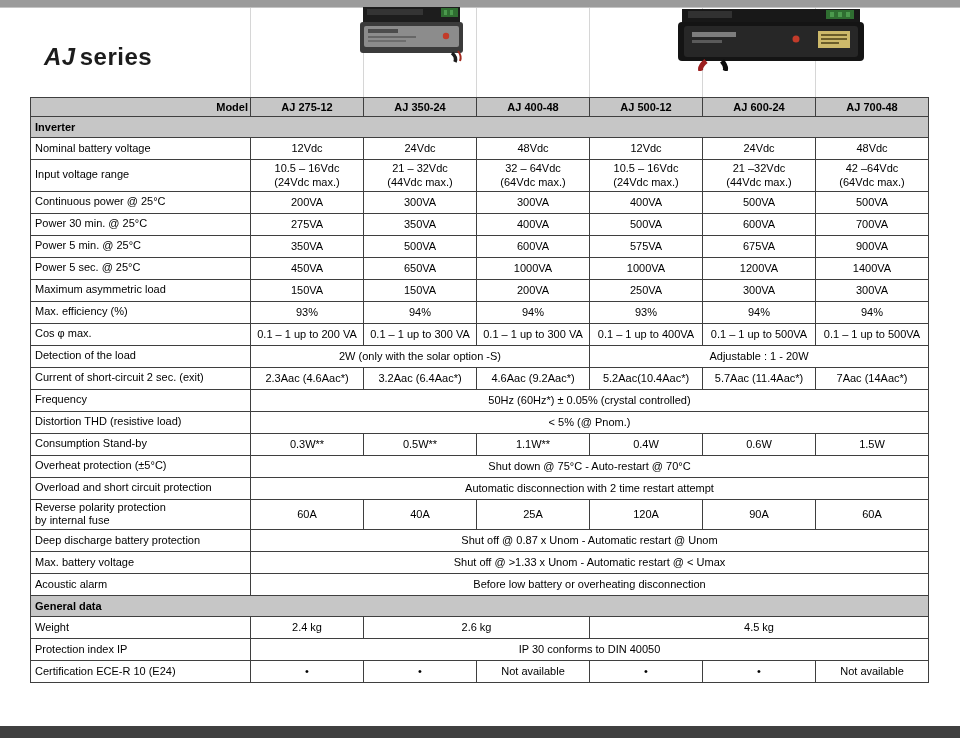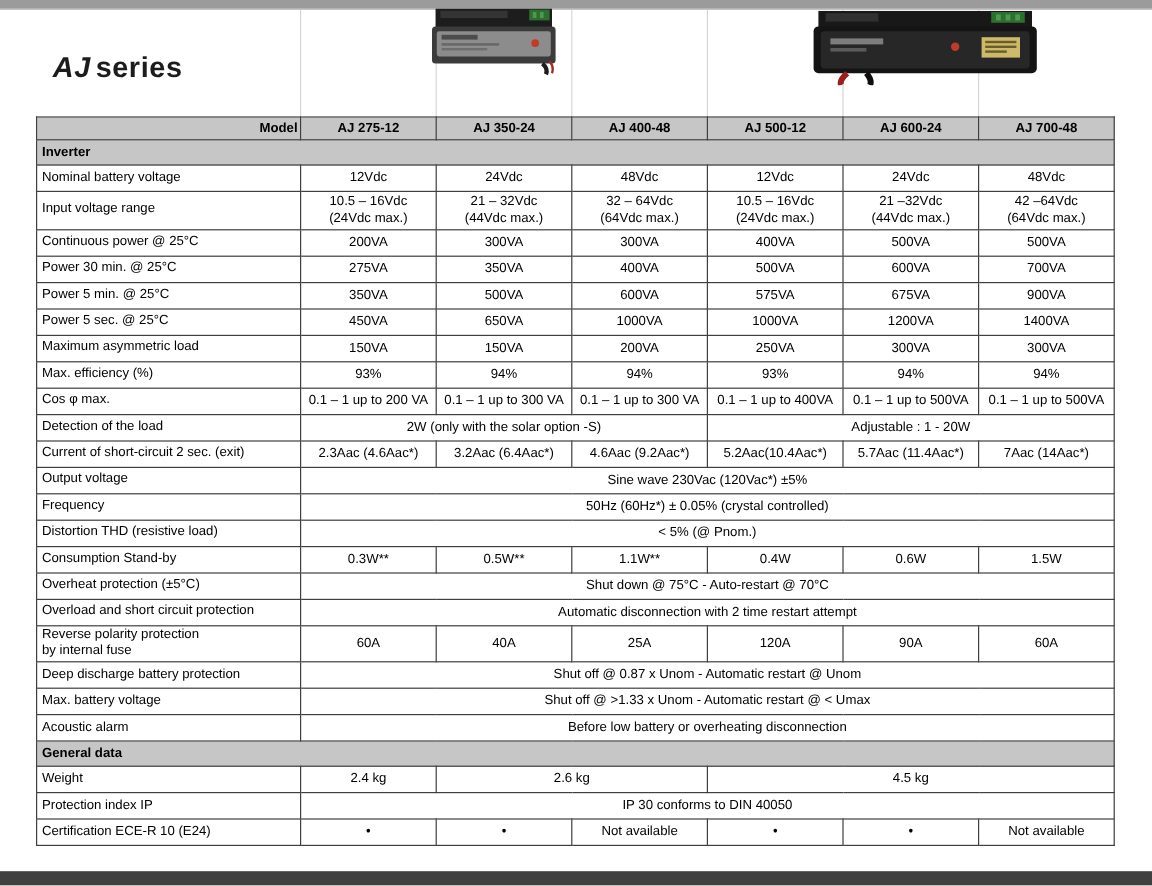--- a/index.html
+++ b/index.html
@@ -227,24 +227,20 @@
         <tr>
           <td class="label-cell">Current of short-circuit 2 sec. (exit)</td>
           <td colspan="1" class="value-cell">2.3Aac (4.6Aac*)</td>
           <td colspan="1" class="value-cell">3.2Aac (6.4Aac*)</td>
           <td colspan="1" class="value-cell">4.6Aac (9.2Aac*)</td>
           <td colspan="1" class="value-cell">5.2Aac(10.4Aac*)</td>
           <td colspan="1" class="value-cell">5.7Aac (11.4Aac*)</td>
           <td colspan="1" class="value-cell">7Aac (14Aac*)</td>
         </tr>
         <tr>
-          <td class="label-cell">Output voltage</td>
-          <td colspan="6" class="value-cell">Sine wave 230Vac (120Vac*) ±5%</td>
-        </tr>
-        <tr>
           <td class="label-cell">Frequency</td>
           <td colspan="6" class="value-cell">50Hz (60Hz*) ± 0.05% (crystal controlled)</td>
         </tr>
         <tr>
           <td class="label-cell">Distortion THD (resistive load)</td>
           <td colspan="6" class="value-cell">&lt; 5% (@ Pnom.)</td>
         </tr>
         <tr>
           <td class="label-cell">Consumption Stand-by</td>
           <td colspan="1" class="value-cell">0.3W**</td>

